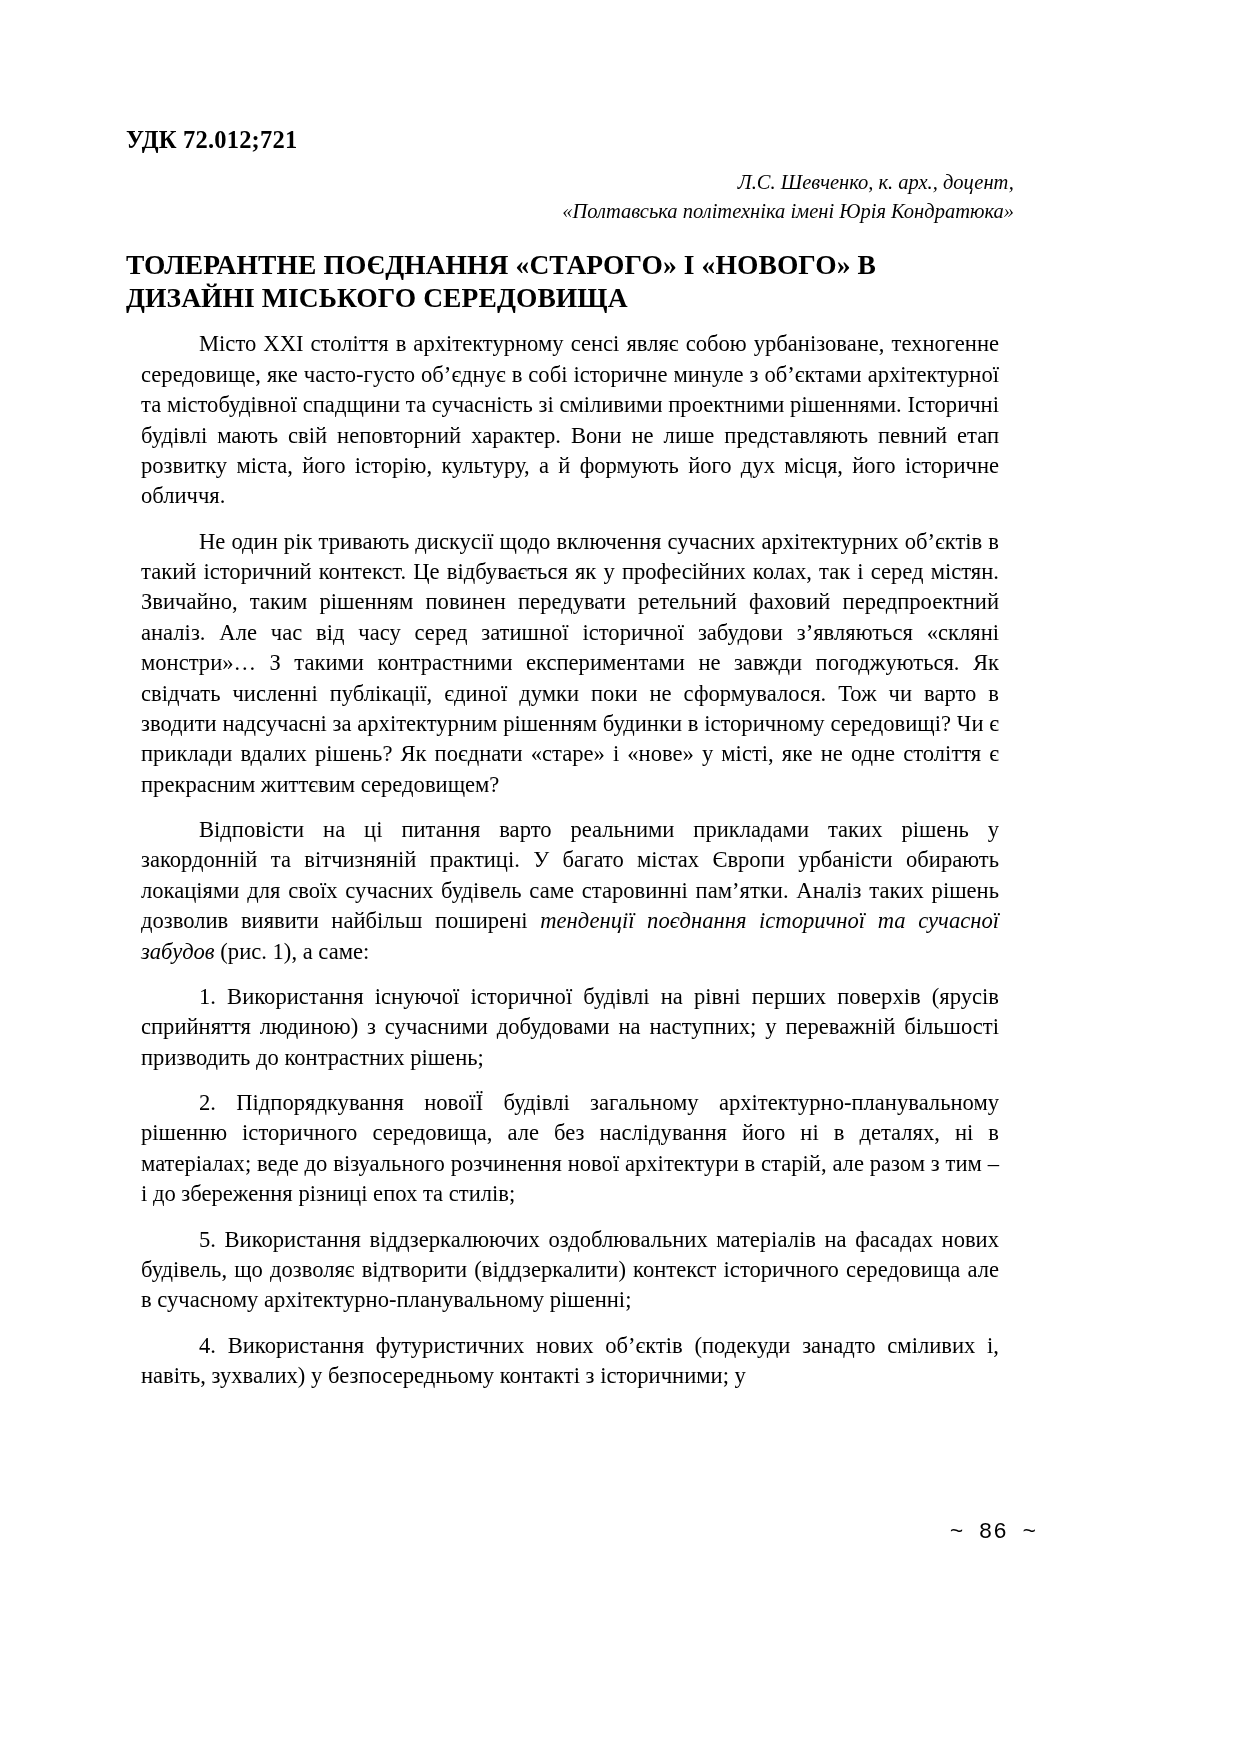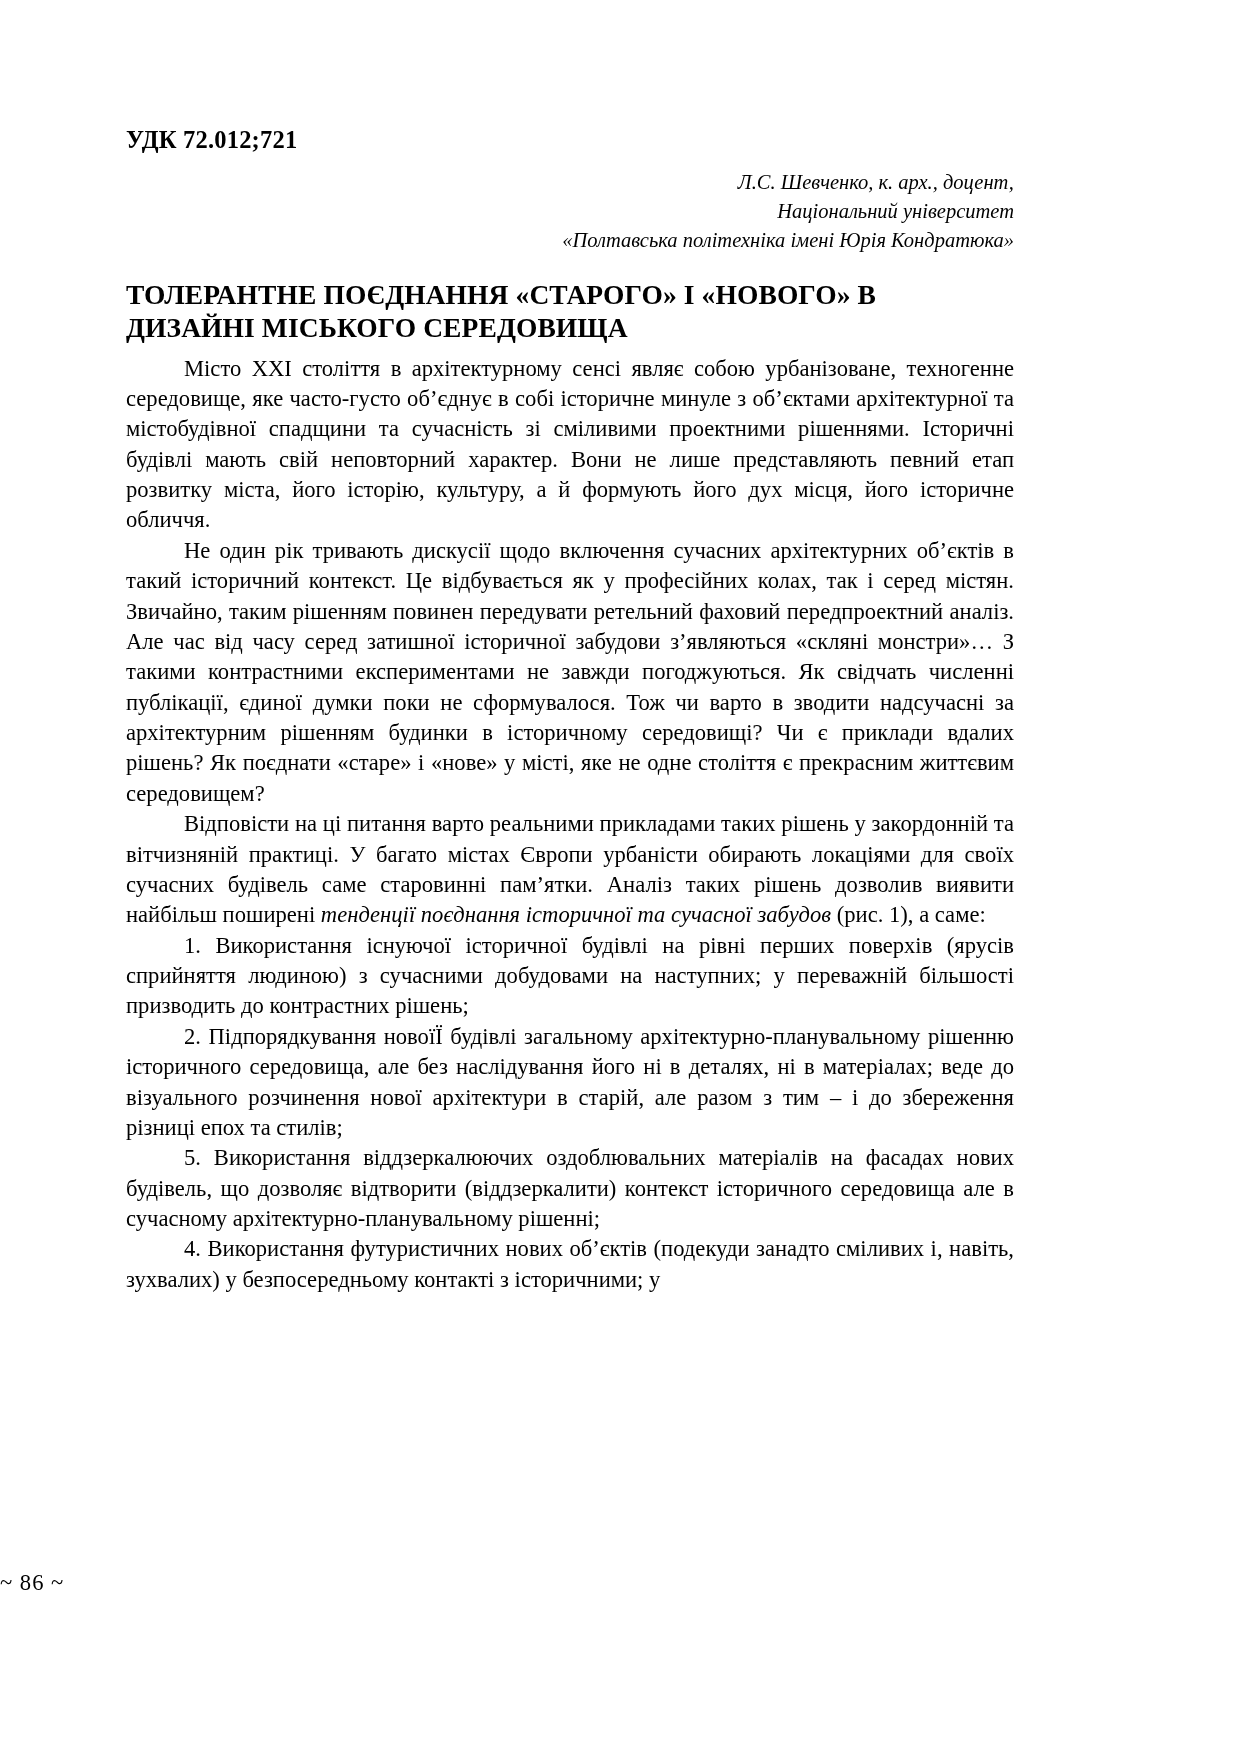--- a/index.html
+++ b/index.html
@@ -50,52 +50,52 @@
     font-weight: bold;
     font-size: 27.5px;
     line-height: 1.2;
     margin: 22px 0 10px 0;
     letter-spacing: 0.1px;
   }
   .title .tline { display: block; }
 
   
   p.body {
-    margin: 0;
+    margin: 15px;
     font-size: 22.6px;
     line-height: 1.345;
     text-align: justify;
     text-indent: 58px;
     text-justify: inter-word;
     hyphens: none;
   }
   p.body em { }
 
   
   .footer {
     position: absolute;
     left: 0;
     right: 0;
-    top: 1570px;
-    text-align: left;
+    top: 1519px;
+    text-align: right;
     font-size: 22.6px;
     letter-spacing: 1px;
+    font-family: Liberation Mono, monospace;
   }
 </style>
 </head>
 <body>
 
 <div class="page">
   <div class="content">
 
     <div class="udc">УДК 72.012;721</div>
 
     <div class="authors">
       <span class="aline">Л.С. Шевченко, к. арх., доцент,</span>
-      <span class="aline">Національний університет</span>
       <span class="aline">«Полтавська політехніка імені Юрія Кондратюка»</span>
     </div>
 
     <h1 class="title">
       <span class="tline">ТОЛЕРАНТНЕ ПОЄДНАННЯ «СТАРОГО» І «НОВОГО» В</span>
       <span class="tline">ДИЗАЙНІ МІСЬКОГО СЕРЕДОВИЩА</span>
     </h1>
 
     <p class="body">Місто XXI століття в архітектурному сенсі являє собою урбанізоване, техногенне середовище, яке часто-густо об’єднує в собі історичне минуле з об’єктами архітектурної та містобудівної спадщини та сучасність зі сміливими проектними рішеннями. Історичні будівлі мають свій неповторний характер. Вони не лише представляють певний етап розвитку міста, його історію, культуру, а й формують його дух місця, його історичне обличчя.</p>
 

